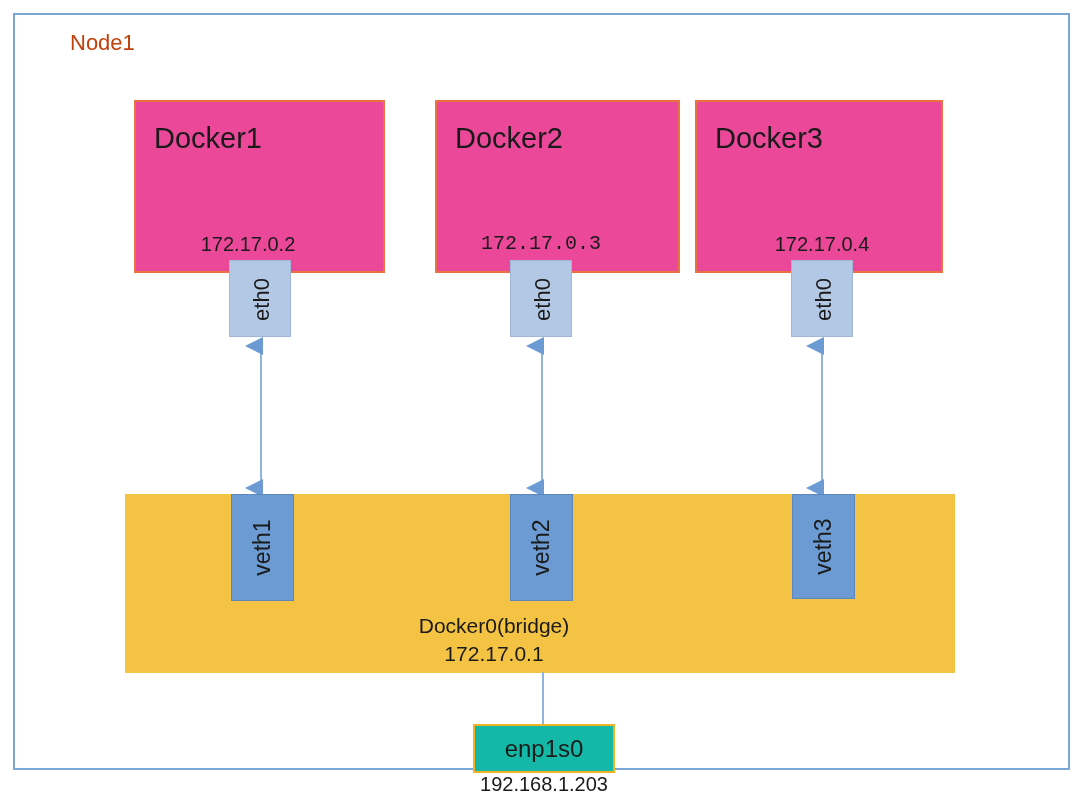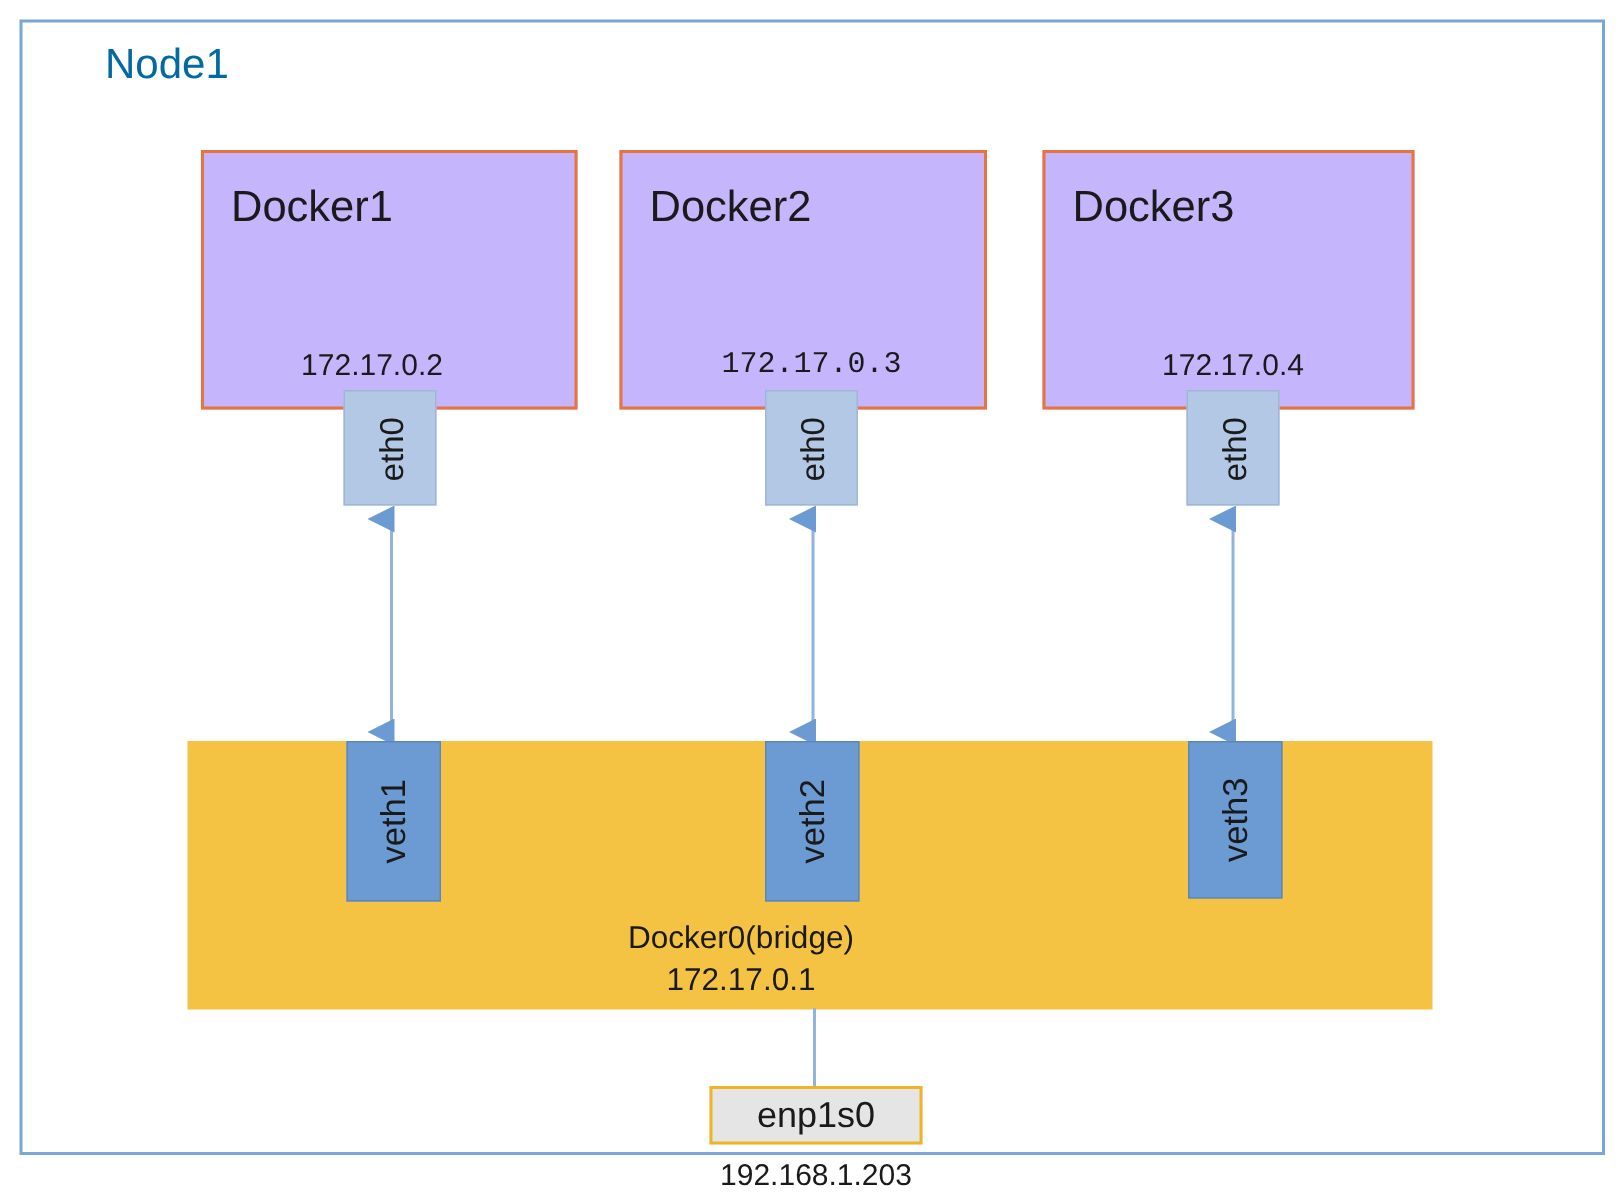--- a/index.html
+++ b/index.html
@@ -17,44 +17,44 @@
     position:absolute;
     left:13px;top:13px;
     width:1057px;height:757px;
     border:2px solid #7ba7d7;
     box-sizing:border-box;
     background:transparent;
   }
   .node-title{
     position:absolute;
     left:70px;top:24px;
-    font-size:28px;
+    font-size:22px;
     line-height:38px;
-    color:#0369a1;
+    color:#c2410c;
     white-space:nowrap;
   }
 
   
   .docker-box{
     position:absolute;
     top:100px;height:173px;
     border:2px solid #e8733f;
     box-sizing:border-box;
-    background:#c4b5fd;
+    background:#ec4899;
   }
   .docker-title{
     position:absolute;
     left:18px;top:18px;
     font-size:29px;
     line-height:36px;
     white-space:nowrap;
     color:#1a1a1a;
   }
   .d1{left:134px;width:251px;}
-  .d2{left:413px;width:245px;text-decoration:underline;}
+  .d2{left:435px;width:245px;text-decoration:underline;}
   .d3{left:695px;width:248px;padding-left:38px;}
 
   
   .eth-box{
     position:absolute;
     width:62px;height:77px;
     background:#b3c8e4;
     border:1px solid #9fb6d6;
     box-sizing:border-box;
   }
@@ -112,23 +112,23 @@
     white-space:nowrap;
   }
 
   
   .connector{position:absolute;}
 
   
   .nic-box{
     position:absolute;
     left:473px;top:724px;
-    width:142px;height:39px;
+    width:142px;height:49px;
     border:2px solid #f0b323;
-    background:#e5e5e5;
+    background:#14b8a6;
     box-sizing:border-box;
     display:flex;align-items:center;justify-content:center;
     font-size:24px;
     color:#1a1a1a;
   }
   .nic-ip{
     position:absolute;
     left:473px;top:772px;
     width:142px;
     text-align:center;

